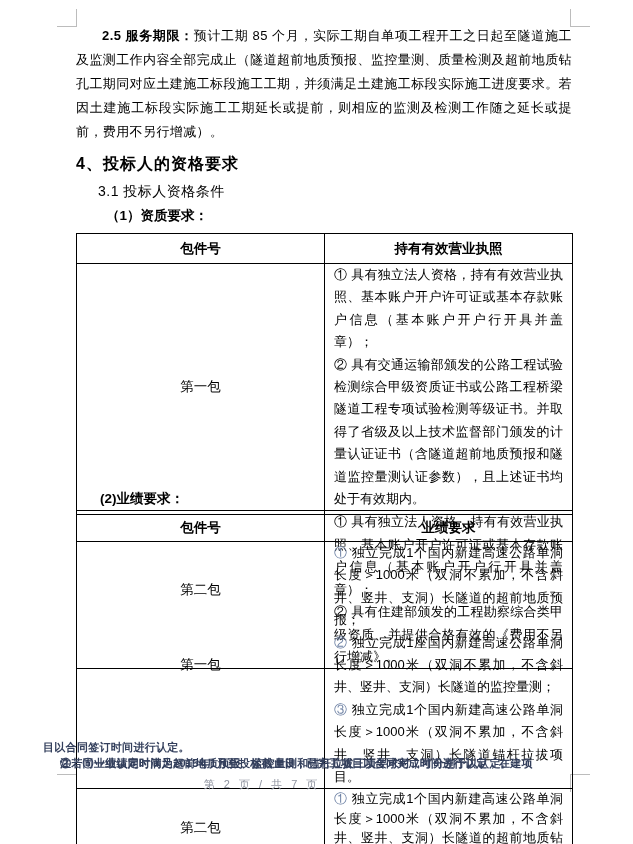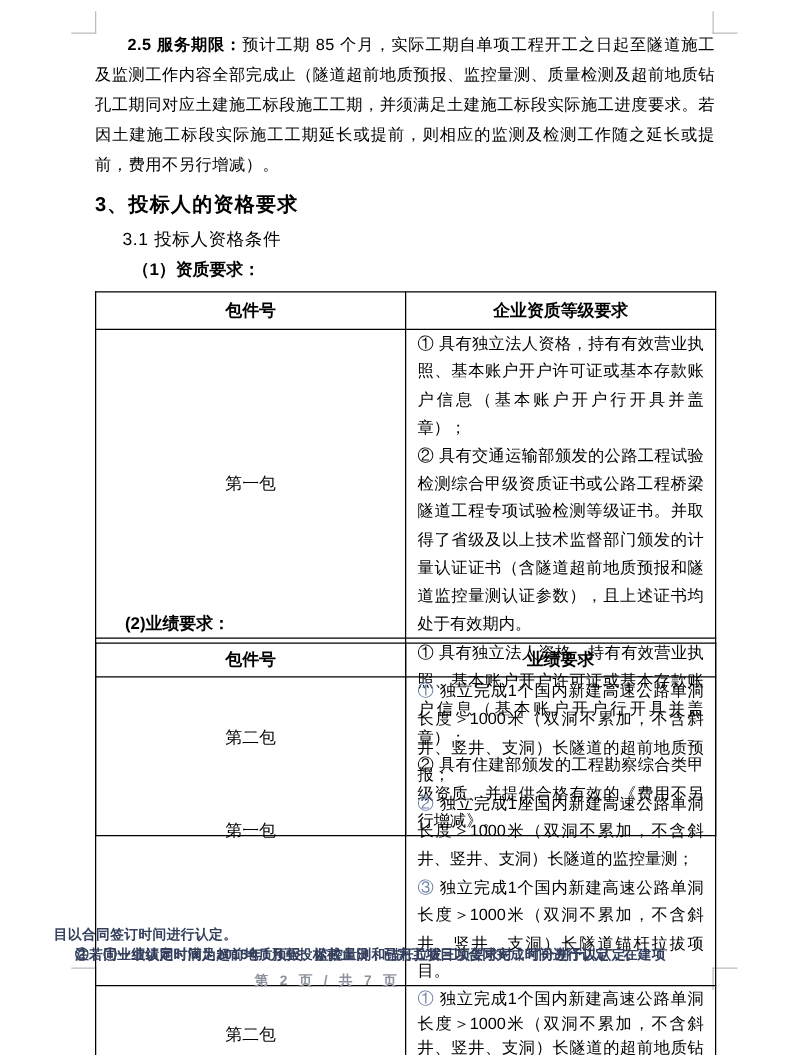--- a/index.html
+++ b/index.html
@@ -42,43 +42,43 @@
   .t2 tr.r2 .cnt div { line-height:19.4px; }
   .cnum { color:#6d81a4; }
 
   .note { position:absolute; font-size:11px; font-weight:bold; color:#333f5c;
           letter-spacing:0.3px; white-space:nowrap; }
   .note.n1 { left:60px; top:724px;margin-top:32px; }
   .note.n2 { left:43px; top:740px; }
   .note.n3 { left:60px; top:756px; }
 
   .footer { position:absolute; left:0; top:777px; width:524px; text-align:center;
-            font-size:11px; color:#8d929e; letter-spacing:3px;font-weight:bold; }
+            font-size:11px; color:#8d929e; letter-spacing:3px; }
 </style>
 </head>
 <body>
 
 <div class="page">
 
   <div class="crop tl"></div>
   <div class="crop tr"></div>
   <div class="crop bl"></div>
   <div class="crop br"></div>
 
   <p class="para"><span class="lead">2.5 服务期限：</span><span>预计工期 85 个月，实际工期自单项工程开工之日起至隧道施工及监测工作内容全部完成止（隧道超前地质预报、监控量测、质量检测及超前地质钻孔工期同对应土建施工标段施工工期，并须满足土建施工标段实际施工进度要求。若因土建施工标段实际施工工期延长或提前，则相应的监测及检测工作随之延长或提前，费用不另行增减）。</span></p>
 
-  <div class="h-main">3、投标人的资格要求</div>
+  <div class="h-main">4、投标人的资格要求</div>
   <div class="h-sub">3.1 投标人资格条件</div>
   <div class="h-item1">（1）资质要求：</div>
 
   <table class="doc t1">
     <tbody>
         <tr class="hd">
       <th>包件号</th>
-      <th>企业资质等级要求</th>
+      <th>持有有效营业执照</th>
     </tr>
     <tr class="r1">
       <td class="lbl">第一包</td>
       <td class="cnt">
         <div>① 具有独立法人资格，持有有效营业执照、基本账户开户许可证或基本存款账户信息（基本账户开户行开具并盖章）；</div>
         <div>② 具有交通运输部颁发的公路工程试验检测综合甲级资质证书或公路工程桥梁隧道工程专项试验检测等级证书。并取得了省级及以上技术监督部门颁发的计量认证证书（含隧道超前地质预报和隧道监控量测认证参数），且上述证书均处于有效期内。</div>
       </td>
     </tr>
     <tr class="r2">
       <td class="lbl">第二包</td>

